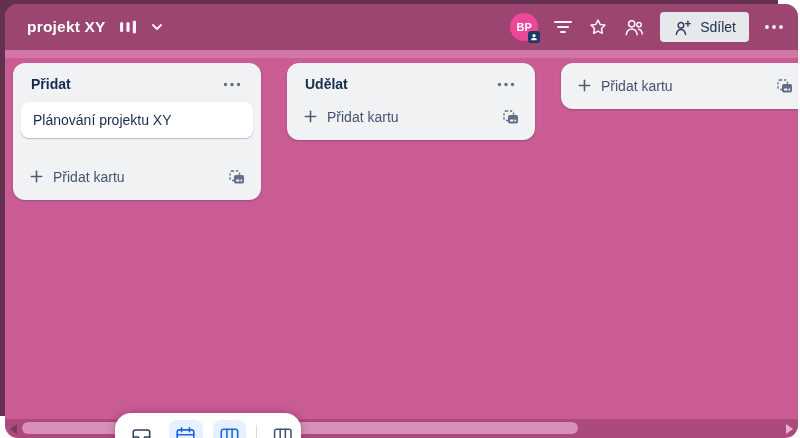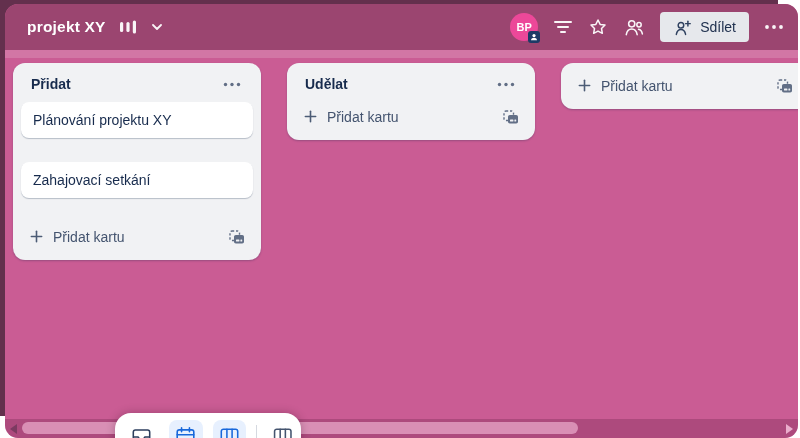--- a/index.html
+++ b/index.html
@@ -153,23 +153,20 @@
                   <g fill="#626f86">
                     <circle cx="2.5" cy="2.5" r="1.7"></circle>
                     <circle cx="9" cy="2.5" r="1.7"></circle>
                     <circle cx="15.5" cy="2.5" r="1.7"></circle>
                   </g>
                 </svg>
             </span>
           </div>
           <div class="card">
             <span>Plánování projektu XY</span>
-          </div>
-          <div class="card">
-            <span>Zahajovací setkání</span>
           </div>
           <div class="list-footer">
             <button class="add-card">
               <span class="tb-icon">
                 <svg width="15" height="15" viewBox="0 0 16 16">
                     <g stroke="#44546f" stroke-width="1.7" stroke-linecap="round">
                       <line x1="8" y1="2.5" x2="8" y2="13.5"></line>
                       <line x1="2.5" y1="8" x2="13.5" y2="8"></line>
                     </g>
                   </svg>

